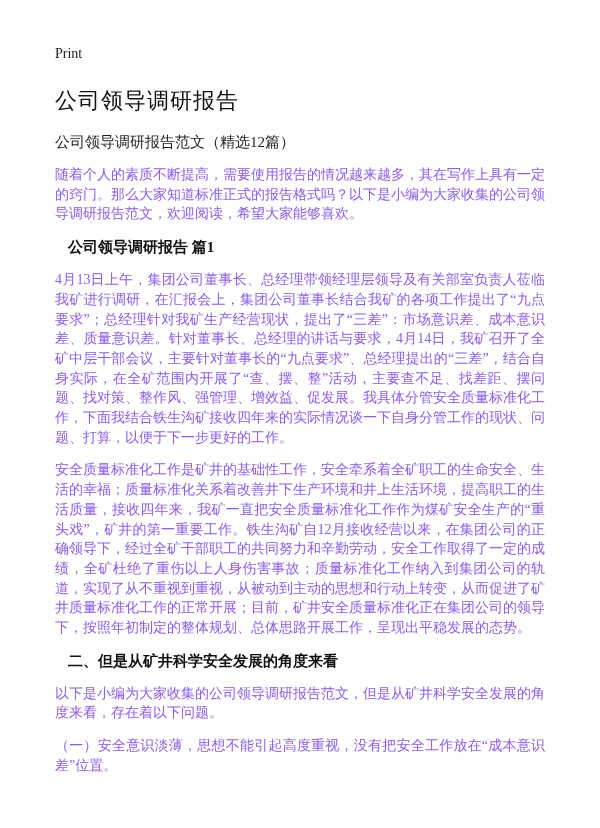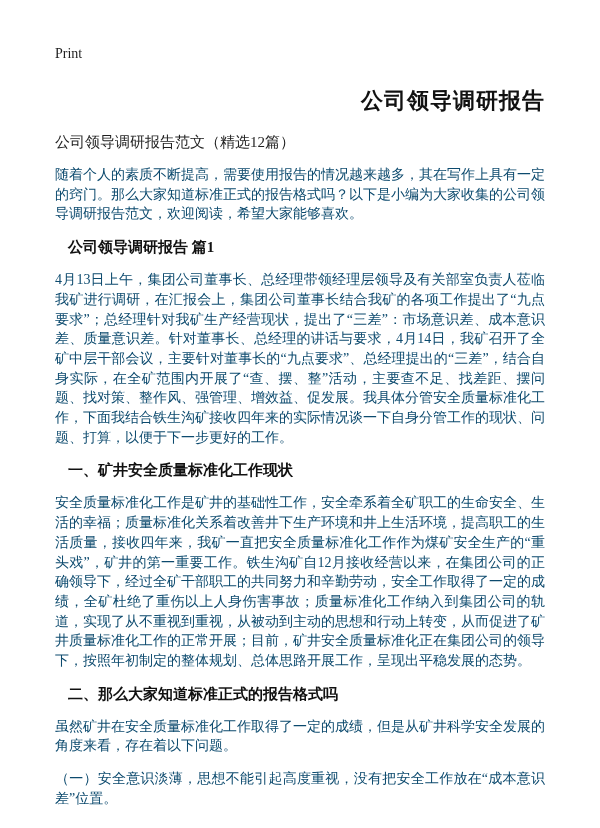--- a/index.html
+++ b/index.html
@@ -24,37 +24,37 @@
   .print-link {
     font-family: "Liberation Serif", "DejaVu Serif", serif;
     font-size: 14px;
     color: #1f1f1f;
     margin: 0 0 14px 0;
     cursor: pointer;
     display: inline-block;
   }
   .doc-title {
     font-size: 22px;
-    font-weight: bold;
-    text-align: right;
+    font-weight: normal;
+    text-align: left;
     margin: 10px 0 0 0;
     letter-spacing: 1px;
     color: #111111;
   }
   .subtitle {
     font-size: 15px;
     margin: 17px 0 12px 0;
     color: #1f1f1f;
   }
   .para {
     font-size: 14px;
     line-height: 19.7px;
     text-align: justify;
     margin: 13px 0 0 0;
-    color: #0c4a6e;
+    color: #8b5cf6;
     word-break: break-all;
   }
   .sec-heading {
     font-size: 15px;
     font-weight: bold;
     margin: 14px 0 0 13px;
     color: #111111;
   }
   .spacer-bottom {
     height: 80px;
@@ -70,25 +70,24 @@
   <h1 class="doc-title">公司领导调研报告</h1>
 
   <p class="subtitle">公司领导调研报告范文（精选12篇）</p>
 
   <p class="para">随着个人的素质不断提高，需要使用报告的情况越来越多，其在写作上具有一定的窍门。那么大家知道标准正式的报告格式吗？以下是小编为大家收集的公司领导调研报告范文，欢迎阅读，希望大家能够喜欢。</p>
 
   <h2 class="sec-heading">公司领导调研报告 篇1</h2>
 
   <p class="para">4月13日上午，集团公司董事长、总经理带领经理层领导及有关部室负责人莅临我矿进行调研，在汇报会上，集团公司董事长结合我矿的各项工作提出了“九点要求”；总经理针对我矿生产经营现状，提出了“三差”：市场意识差、成本意识差、质量意识差。针对董事长、总经理的讲话与要求，4月14日，我矿召开了全矿中层干部会议，主要针对董事长的“九点要求”、总经理提出的“三差”，结合自身实际，在全矿范围内开展了“查、摆、整”活动，主要查不足、找差距、摆问题、找对策、整作风、强管理、增效益、促发展。我具体分管安全质量标准化工作，下面我结合铁生沟矿接收四年来的实际情况谈一下自身分管工作的现状、问题、打算，以便于下一步更好的工作。</p>
 
-  <h2 class="sec-heading">一、矿井安全质量标准化工作现状</h2>
 
   <p class="para">安全质量标准化工作是矿井的基础性工作，安全牵系着全矿职工的生命安全、生活的幸福；质量标准化关系着改善井下生产环境和井上生活环境，提高职工的生活质量，接收四年来，我矿一直把安全质量标准化工作作为煤矿安全生产的“重头戏”，矿井的第一重要工作。铁生沟矿自12月接收经营以来，在集团公司的正确领导下，经过全矿干部职工的共同努力和辛勤劳动，安全工作取得了一定的成绩，全矿杜绝了重伤以上人身伤害事故；质量标准化工作纳入到集团公司的轨道，实现了从不重视到重视，从被动到主动的思想和行动上转变，从而促进了矿井质量标准化工作的正常开展；目前，矿井安全质量标准化正在集团公司的领导下，按照年初制定的整体规划、总体思路开展工作，呈现出平稳发展的态势。</p>
 
-  <h2 class="sec-heading">二、那么大家知道标准正式的报告格式吗</h2>
+  <h2 class="sec-heading">二、但是从矿井科学安全发展的角度来看</h2>
 
-  <p class="para">虽然矿井在安全质量标准化工作取得了一定的成绩，但是从矿井科学安全发展的角度来看，存在着以下问题。</p>
+  <p class="para">以下是小编为大家收集的公司领导调研报告范文，但是从矿井科学安全发展的角度来看，存在着以下问题。</p>
 
   <p class="para">（一）安全意识淡薄，思想不能引起高度重视，没有把安全工作放在“成本意识差”位置。</p>
 
   <div class="spacer-bottom"></div>
 
 </div>
 
 </body></html>

